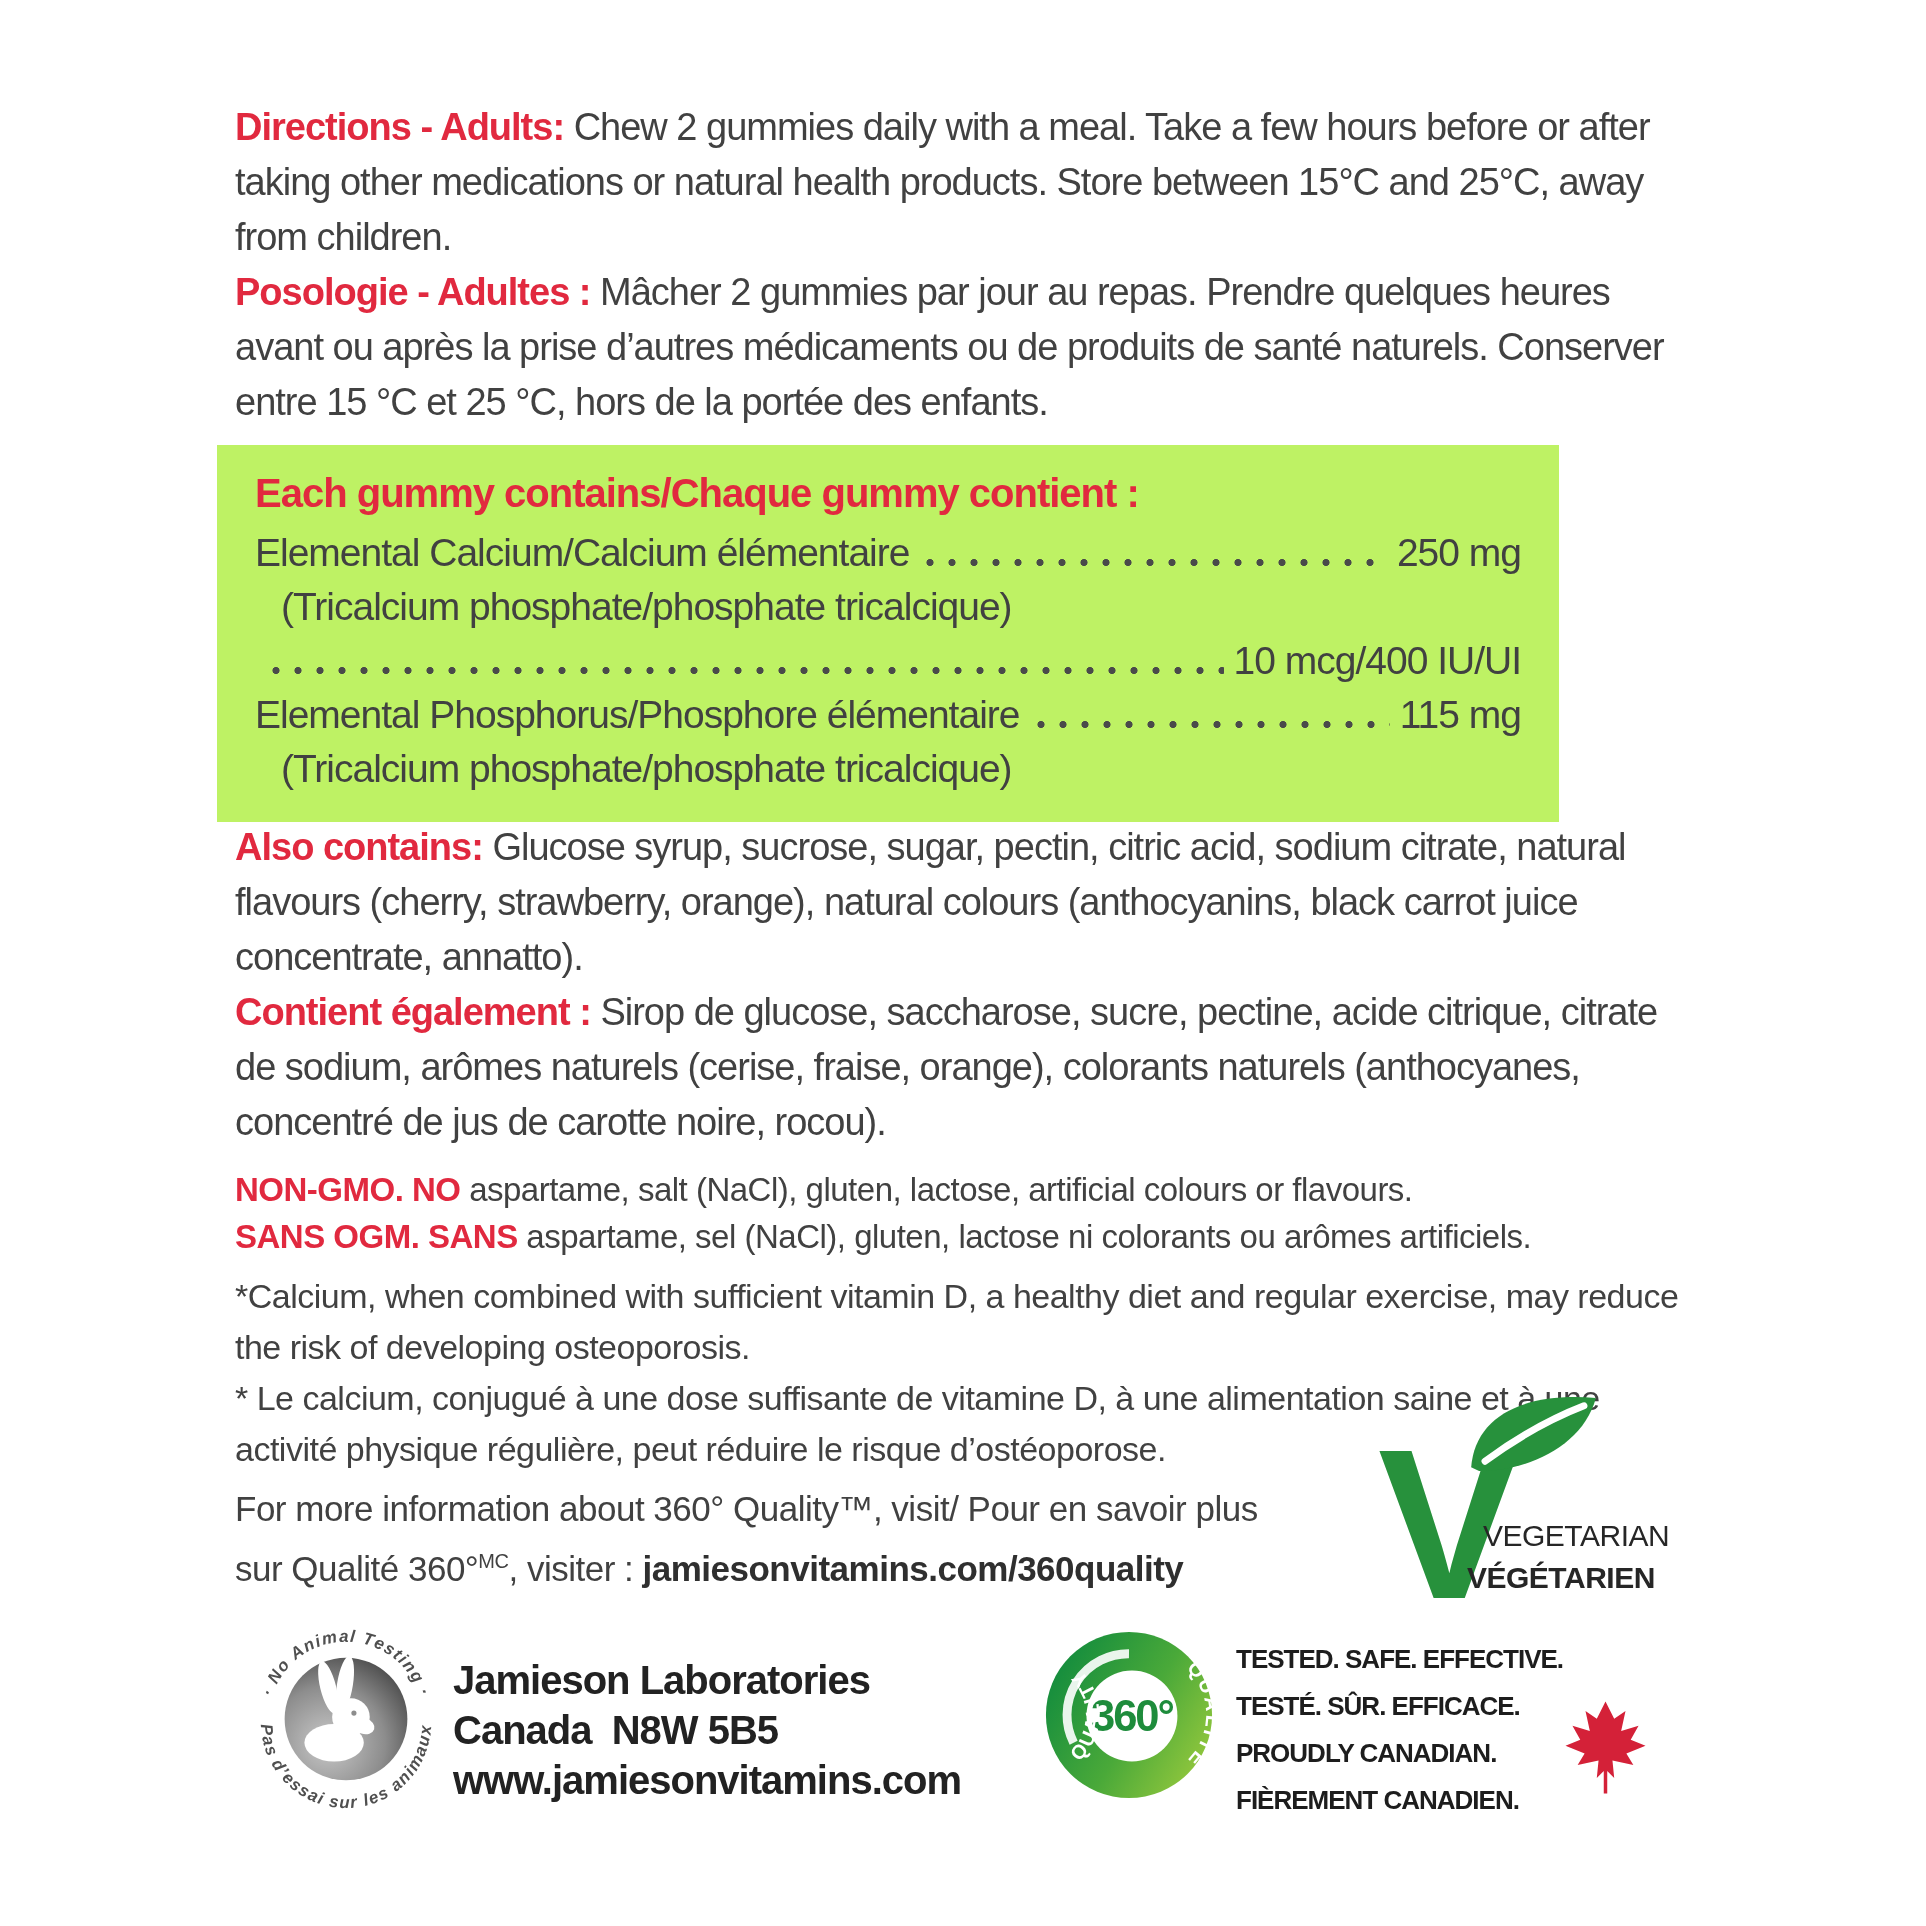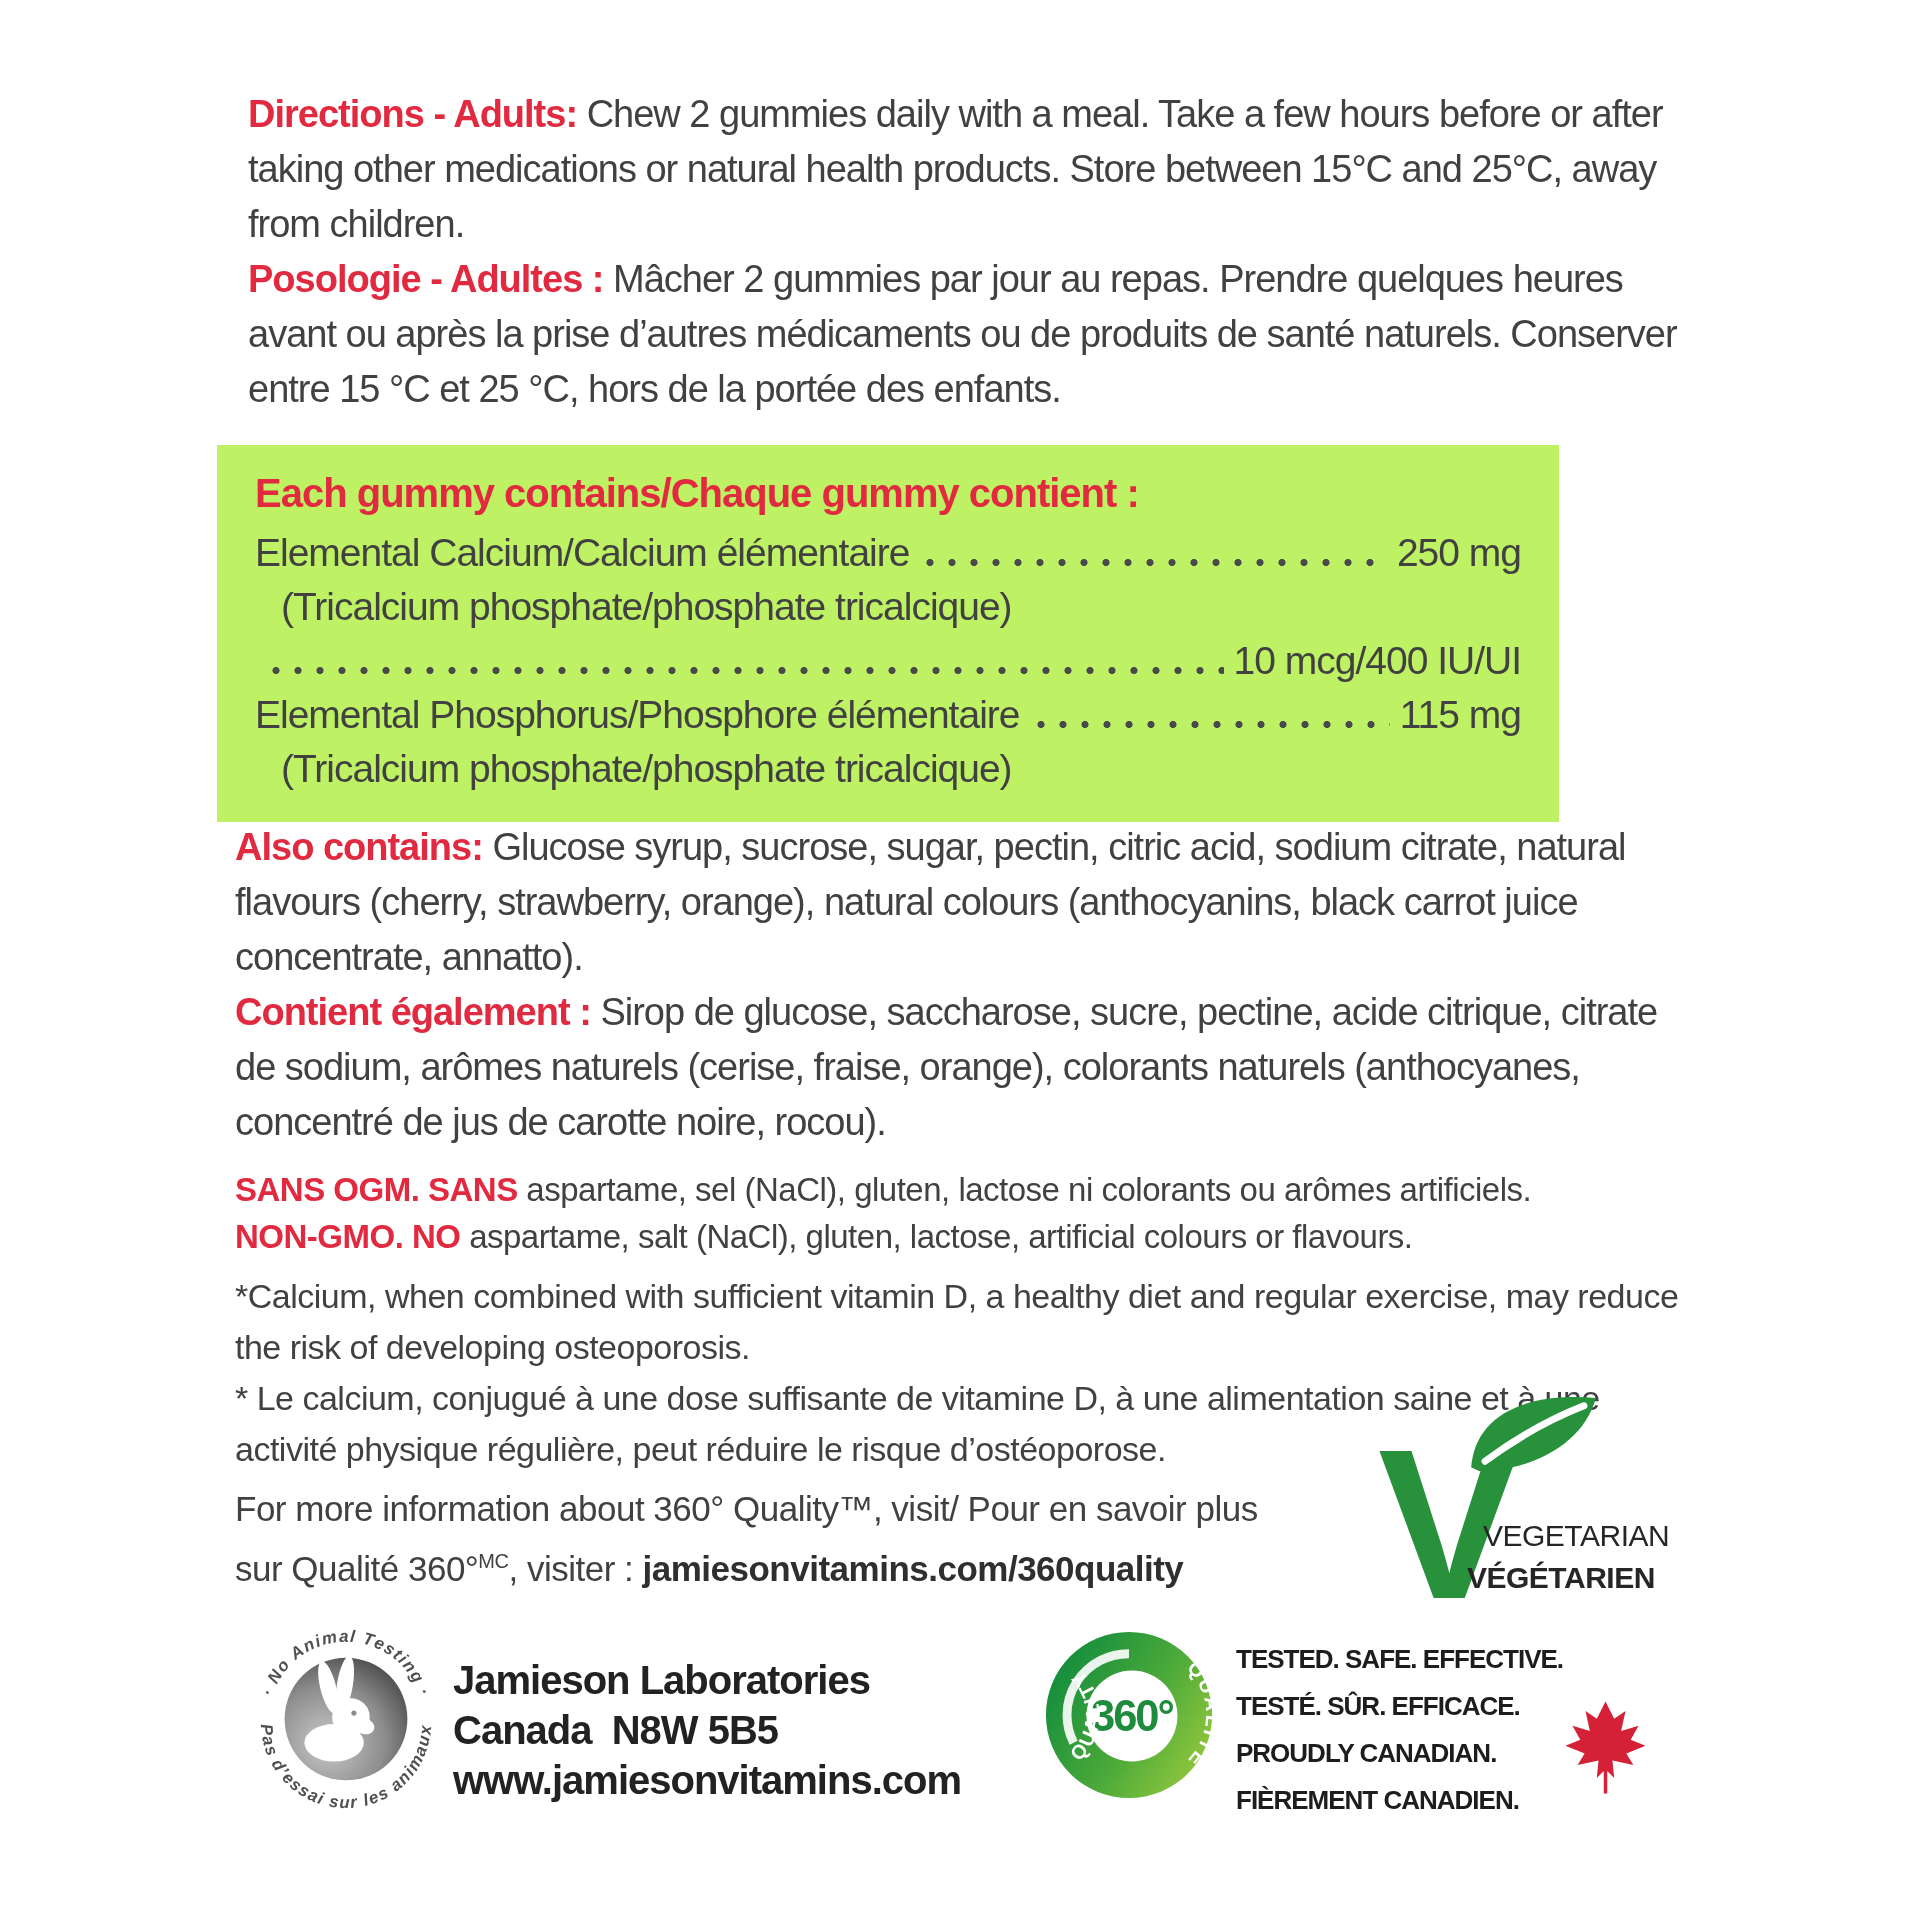--- a/index.html
+++ b/index.html
@@ -3,21 +3,21 @@
 <meta charset="utf-8">
 <style>
   html,body{margin:0;padding:0;background:#fff;}
   .canvas{
     position:relative;width:1927px;height:1927px;background:#ffffff;
     font-family:"Liberation Sans", sans-serif;color:#414141;overflow:hidden;
   }
   .para{margin:0;font-size:38px;line-height:55px;letter-spacing:-1px;color:#414141;}
   .lead{font-weight:bold;color:#e1293f;}
 
-  .directions{position:absolute;left:235px;top:87px;width:1440px;margin-left:13px;}
+  .directions{position:absolute;left:235px;top:100px;width:1440px;}
 
   .box{
     position:absolute;left:217px;top:445px;width:1342px;box-sizing:border-box;
     background:#bef264;padding:20px 38px 26px 38px;
   }
   .box-heading{font-size:40px;font-weight:bold;color:#e1293f;letter-spacing:-1px;margin:6px 0 10px 0;}
   .nutrient-row{display:flex;align-items:baseline;font-size:39px;line-height:54px;letter-spacing:-1px;color:#414141;}
   .nutrient-name{white-space:nowrap;}
   .dots{
     flex:1;min-width:40px;align-self:stretch;margin:0 10px;
@@ -98,22 +98,22 @@
   </div>
 
   <div class="also">
     <p class="para"><span class="lead">Also contains:</span>
       <span>Glucose syrup, sucrose, sugar, pectin, citric acid, sodium citrate, natural flavours (cherry, strawberry, orange), natural colours (anthocyanins, black carrot juice concentrate, annatto).</span></p>
     <p class="para"><span class="lead">Contient également :</span>
       <span>Sirop de glucose, saccharose, sucre, pectine, acide citrique, citrate de sodium, arômes naturels (cerise, fraise, orange), colorants naturels (anthocyanes, concentré de jus de carotte noire, rocou).</span></p>
   </div>
 
   <div class="nongmo">
+    <p><span class="lead">NON-GMO. NO</span><span> aspartame, salt (NaCl), gluten, lactose, artificial colours or flavours.</span></p>
     <p><span class="lead">SANS OGM. SANS</span><span> aspartame, sel (NaCl), gluten, lactose ni colorants ou arômes artificiels.</span></p>
-    <p><span class="lead">NON-GMO. NO</span><span> aspartame, salt (NaCl), gluten, lactose, artificial colours or flavours.</span></p>
   </div>
 
   <div class="disclaimers">
     <p>*Calcium, when combined with sufficient vitamin D, a healthy diet and regular exercise, may reduce the risk of developing osteoporosis.</p>
     <p>* Le calcium, conjugué à une dose suffisante de vitamine D, à une alimentation saine et à une activité physique régulière, peut réduire le risque d’ostéoporose.</p>
   </div>
 
   <div class="info">
     <div class="line">For more information about 360° Quality™, visit/ Pour en savoir plus</div>
     <div class="line"><span>sur Qualité 360°</span><sup>MC</sup><span>, visiter : </span><span class="link">jamiesonvitamins.com/360quality</span></div>

